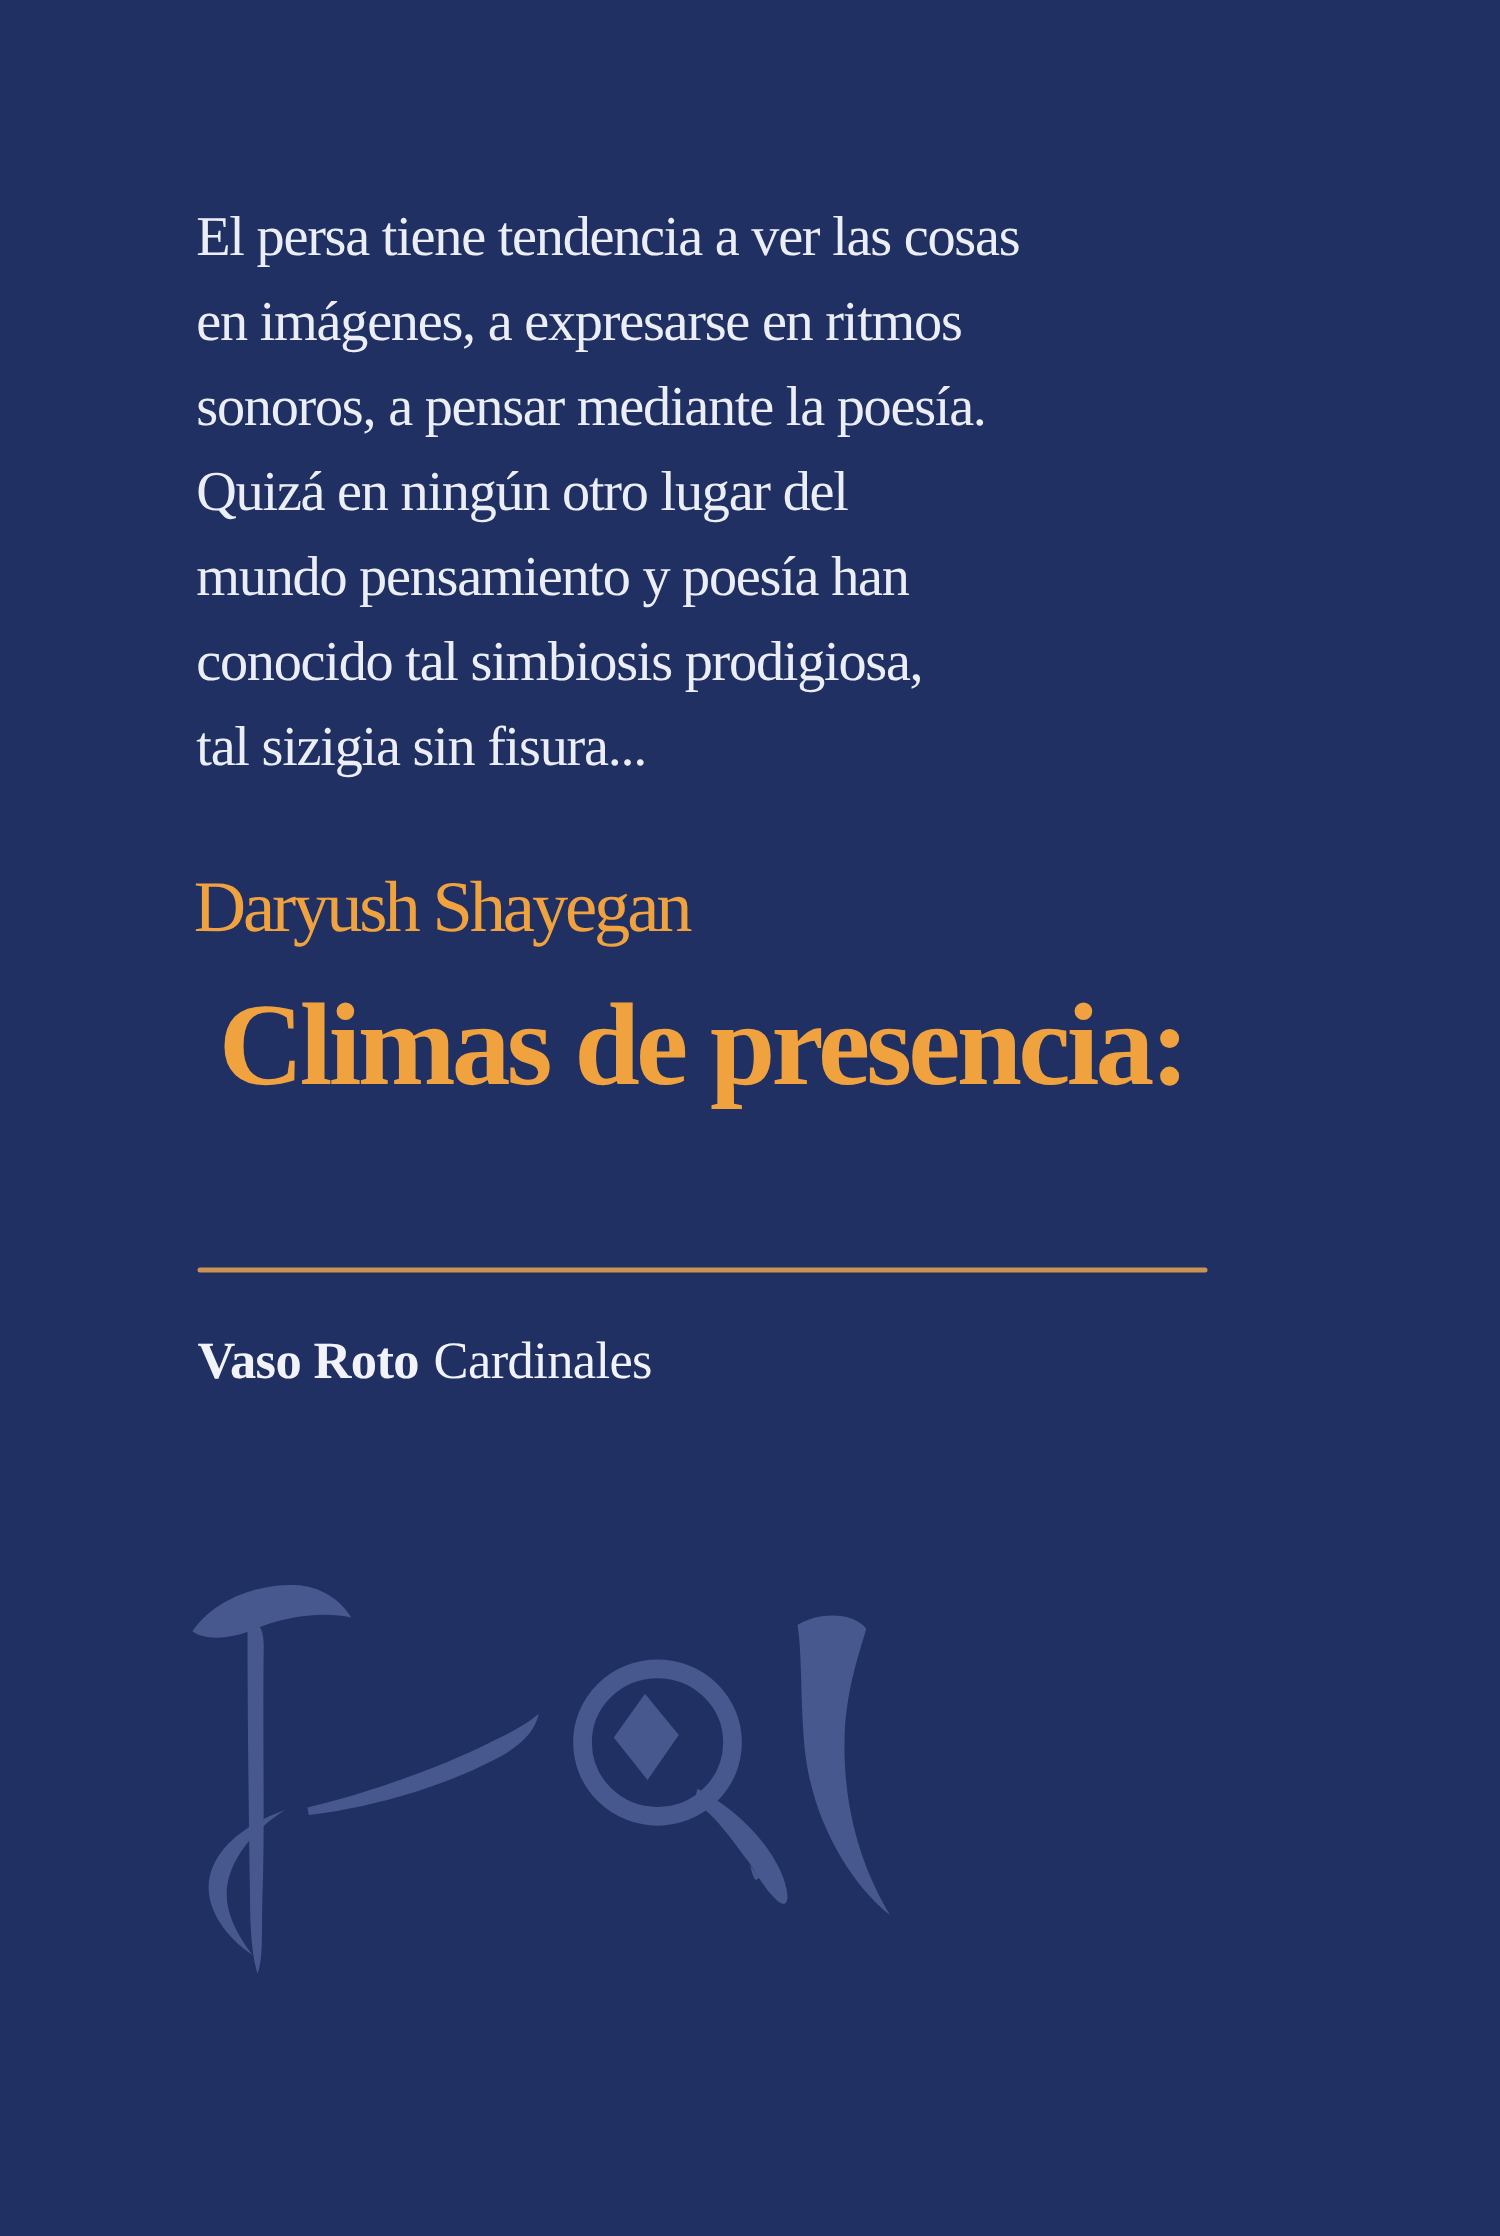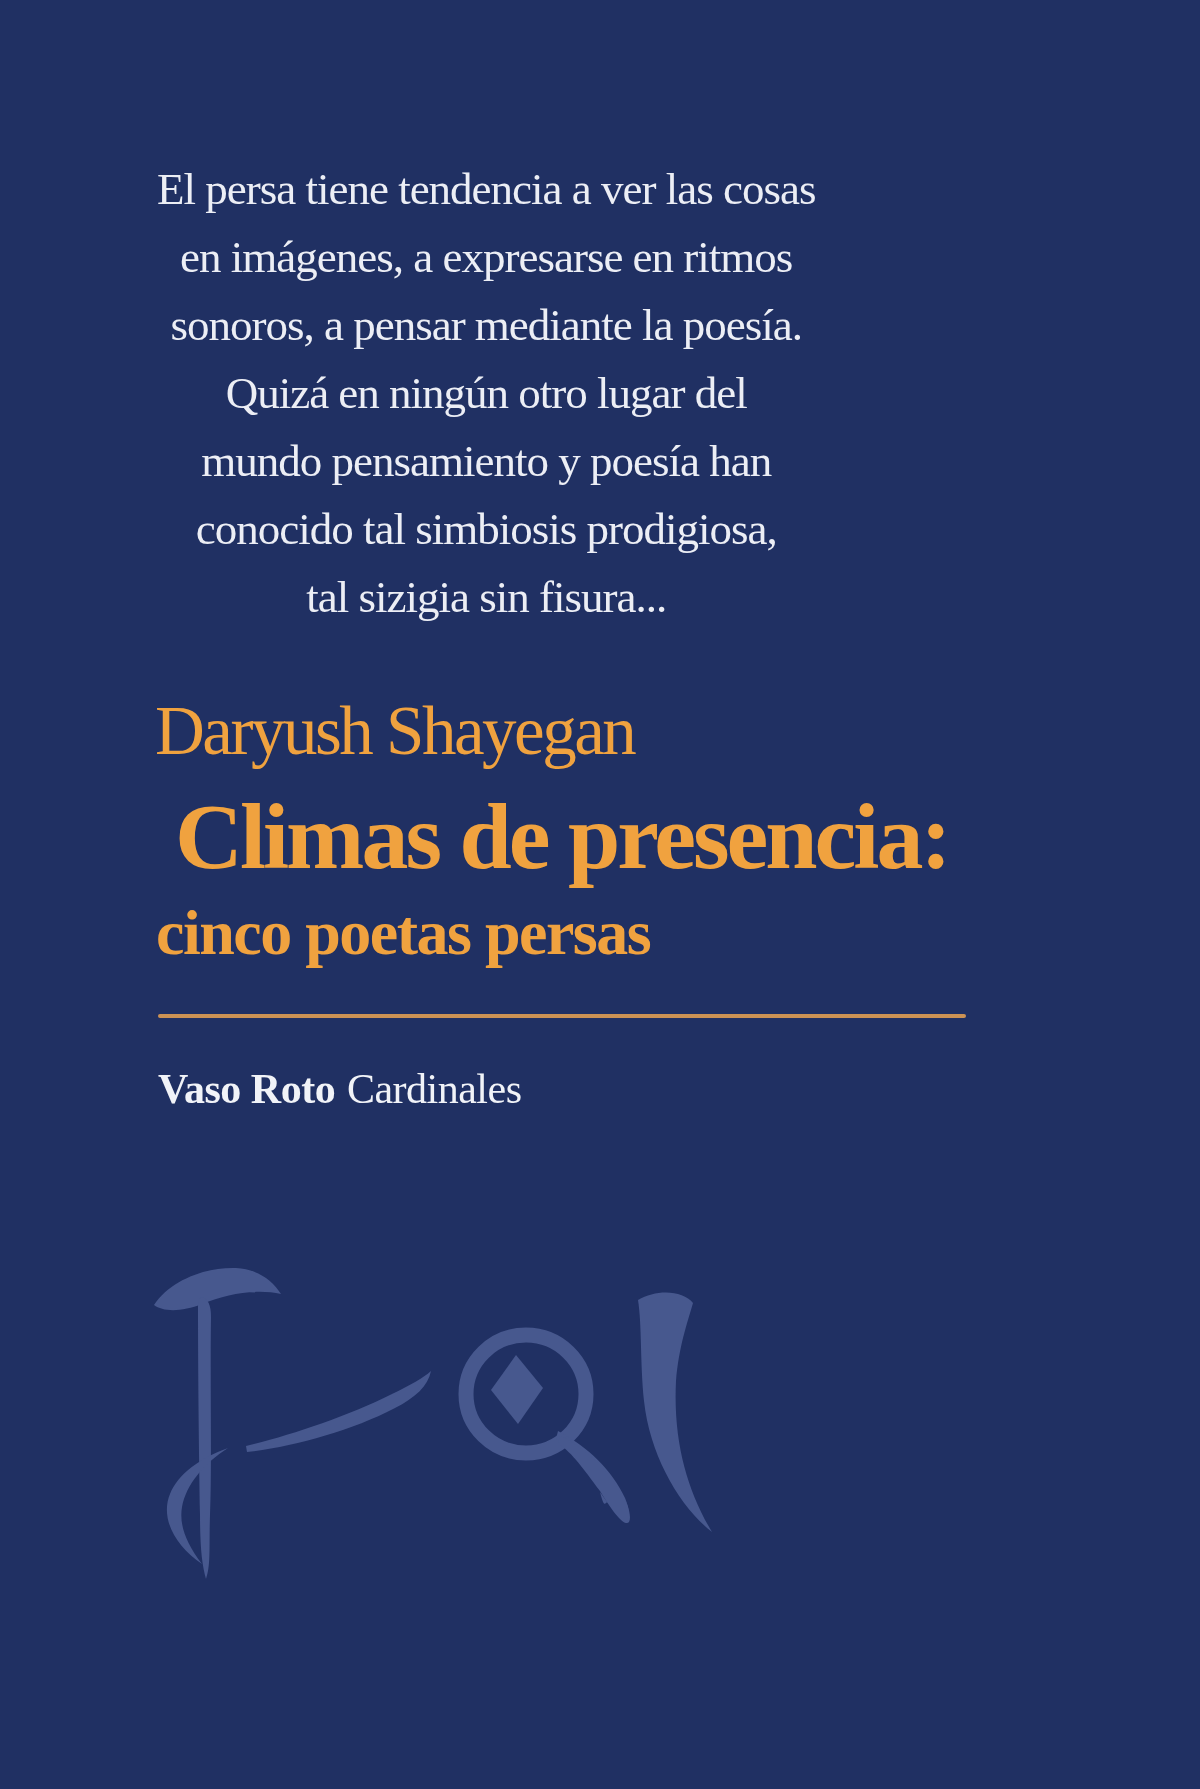--- a/index.html
+++ b/index.html
@@ -3,35 +3,34 @@
 <meta charset="utf-8">
 <style>
   html, body { margin: 0; padding: 0; background: #10183a; }
   .cover {
     position: relative;
     width: 1200px;
     height: 1789px;
     background: var(--bg, #203063);
     overflow: hidden;
     font-family: "Liberation Serif", serif;
-    text-align: center;
   }
   .quote {
     position: absolute;
     left: 157px; top: 155px;
     font-size: 45px;
     line-height: 68px;
     letter-spacing: -1px;
     color: var(--text, #eceef5);
     white-space: pre-line;
   }
   .author {
     position: absolute;
     left: 155px; top: 697px;
-    font-size: 69px;
+    font-size: 58px;
     line-height: 1;
     letter-spacing: -2.5px;
     color: var(--accent, #f0a23f);
   }
   .title {
     position: absolute;
     left: 154px; top: 789px;
     font-size: 94px;
     font-weight: bold;
     line-height: 1;
@@ -82,21 +81,20 @@
 sonoros, a pensar mediante la poesía.
 Quizá en ningún otro lugar del
 mundo pensamiento y poesía han
 conocido tal simbiosis prodigiosa,
 tal sizigia sin fisura...</div>
 
   <div class="author">Daryush Shayegan</div>
 
   <div class="title">Climas de presencia:</div>
 
-  <div class="subtitle">cinco poetas persas</div>
 
   <div class="rule"></div>
 
   <div class="publisher">
     <span class="pub-name">Vaso Roto</span><span class="pub-collection">Cardinales</span>
   </div>
 
   <svg class="watermark" viewBox="0 0 600 350" aria-hidden="true">
 
     <path fill="currentColor" d="M24,60 C40,36 74,22 106,23 C126,24 142,34 151,49

